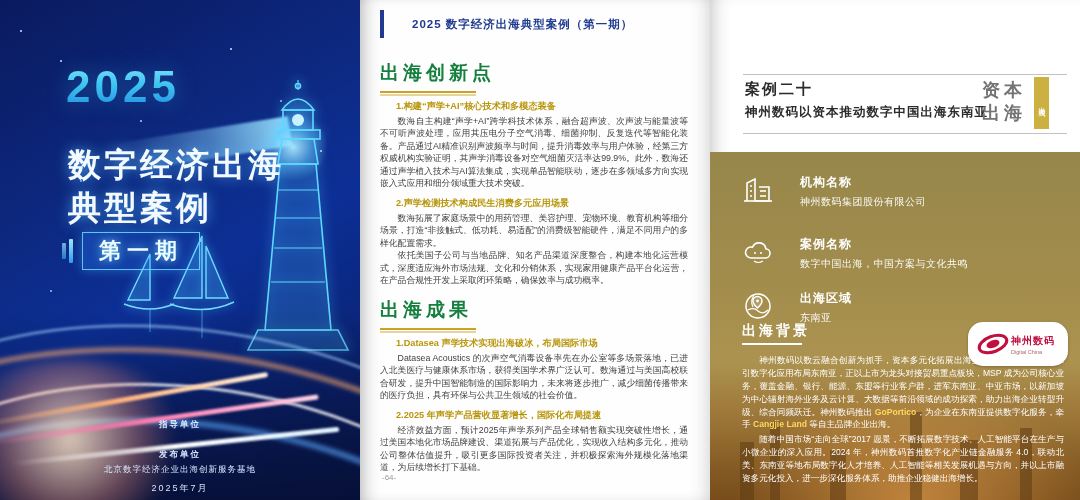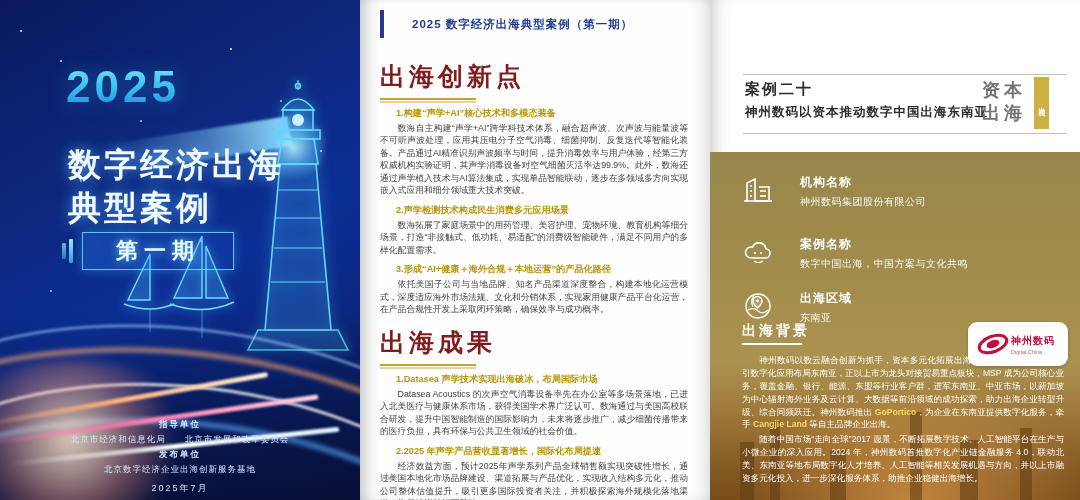--- a/index.html
+++ b/index.html
@@ -16,21 +16,21 @@
   .cover-year { position:absolute; left:66px; top:62px; font-size:44px; font-weight:800; letter-spacing:4px;
            background:linear-gradient(180deg,#8fe6ff 0%,#3ec6f2 45%,#1f86e0 100%);
            -webkit-background-clip:text; background-clip:text; color:transparent;
            text-shadow:0 0 22px rgba(62,198,242,0.35); }
   .cover-title { position:absolute; left:68px; color:#f2f9ff; font-weight:800; font-size:33px; letter-spacing:3px;
            text-shadow:0 0 14px rgba(90,190,255,0.75); }
   .cover-title.l1 { top:143px; } .cover-title.l2 { top:186px; }
   .issue-wrap { position:absolute; left:62px; top:232px; display:flex; align-items:center; }
   .issue-bar { width:4px; height:24px; margin-right:3px; background:linear-gradient(180deg,#9fe8ff,#2e9fe6); border-radius:1px; }
   .issue-bar.s { height:16px; opacity:.7; }
-  .issue-box { margin-left:6px; padding:3px 33px; border:1px solid rgba(110,220,255,.85);
+  .issue-box { margin-left:6px; padding:3px 16px; border:1px solid rgba(110,220,255,.85);
            background:linear-gradient(90deg,rgba(40,130,255,.30),rgba(40,130,255,.08));
            color:#eafcff; font-size:22px; font-weight:700; letter-spacing:6px;
            text-shadow:0 0 10px rgba(120,220,255,.9); box-shadow:0 0 10px rgba(60,180,255,.45); }
   
   .beam { position:absolute; left:112px; top:116px; width:178px; height:30px;
           background:linear-gradient(to left, rgba(150,225,255,.95), rgba(140,215,255,.45) 45%, rgba(140,215,255,0));
           transform:rotate(-9deg); transform-origin:right center; filter:blur(1px); }
   .lamp-glow { position:absolute; left:258px; top:112px; width:70px; height:70px; border-radius:50%;
           background:radial-gradient(circle, rgba(200,245,255,.95) 0%, rgba(120,210,255,.4) 40%, rgba(120,210,255,0) 70%); }
   .lighthouse { position:absolute; left:238px; top:78px; filter:drop-shadow(0 0 6px rgba(80,200,255,.8)); }
@@ -60,21 +60,21 @@
   .cf-orgs  { font-size:8.5px; letter-spacing:1px; margin-top:3px; }
   .cf-date  { font-size:9px; letter-spacing:2px; }
 
   
   .page-mid { position:absolute; left:360px; top:0; width:350px; height:500px; background:#fefefe;
           box-shadow: inset 14px 0 20px -14px rgba(0,0,0,.38), inset -14px 0 20px -14px rgba(0,0,0,.22);
           padding:10px 22px 0 20px; }
   .mid-header { display:flex; align-items:center; margin-bottom:22px;gap:20px; }
   .mid-header .bar { width:4px; height:28px; background:#1f3a8e; margin-right:8px; }
   .mid-header .txt { color:#1f3a8e; font-weight:800; font-size:11.5px; letter-spacing:1px; }
-  .sec-title { display:inline-block; color:#7f1d1d; font-size:25px; font-weight:800; letter-spacing:4px; }
+  .sec-title { display:inline-block; color:#15803d; font-size:19px; font-weight:800; letter-spacing:4px; }
   .sec-underline { width:96px; height:2px; background:#c9a227; margin:5px 0 2px 0;
           box-shadow:0 3px 0 rgba(201,162,39,.45); }
   .sec-block { margin-bottom:10px; }
   .item-heading { color:#b8960c; font-weight:800; font-size:9.2px; margin:7px 0 2px 16px; }
   .item-body { color:#3f3f3f; font-size:8.8px; line-height:1.42; text-align:justify; text-indent:2em; }
   .page-num { position:absolute; left:22px; bottom:18px; color:#9a9a9a; font-size:8px; }
 
   
   .page-right { position:absolute; left:710px; top:0; width:370px; height:500px; background:#ffffff;
           box-shadow: inset 14px 0 20px -14px rgba(0,0,0,.30); overflow:hidden; }
@@ -97,21 +97,21 @@
   .b2 { left:60px;  width:10px; height:78px; }
   .b3 { left:120px; width:16px; height:50px; }
   .b4 { left:200px; width:12px; height:88px; }
   .b5 { left:250px; width:18px; height:60px; }
   .b6 { left:310px; width:12px; height:72px; }
   .field-row { position:absolute; left:32px; display:flex;gap:12px; }
   .field-icon { width:32px; height:32px; margin-right:14px; flex:none; }
   .field-label { color:#ffffff; font-weight:800; font-size:12px; letter-spacing:1px; }
   .field-value { color:rgba(255,255,255,.95); font-size:10px; margin-top:4px; letter-spacing:.5px; }
   .logo-card { position:absolute; left:258px; top:170px; width:100px; height:44px; background:#ffffff;
-          border-radius:9px; display:flex; align-items:center; padding:0 7px; box-shadow:0 1px 3px rgba(0,0,0,.25); }
+          border-radius:15px; display:flex; align-items:center; padding:0 7px; box-shadow:0 1px 3px rgba(0,0,0,.25); }
   .logo-txt .cn { color:#c01040; font-weight:800; font-size:10px; letter-spacing:1px; }
   .logo-txt .en { color:#b06a6a; font-size:5.5px; margin-top:1px; }
   .bg-title { position:absolute; left:32px; top:322px; color:#ffffff; font-size:14px; font-weight:800; letter-spacing:3px; }
   .bg-underline { position:absolute; left:32px; top:343px; width:60px; height:2px; background:#ffffff; }
   .bg-paras { position:absolute; left:32px; top:354px; width:322px; color:#ffffff; font-size:8.6px;
           line-height:1.5; text-align:justify; }
   .bg-paras p { text-indent:2em; margin-bottom:2px; }
   .hl { color:#ffd75e; font-weight:700; }
 </style>
 </head>
@@ -163,21 +163,20 @@
     <div class="arc a1"></div>
     <div class="arc a2"></div>
     <div class="arc a3"></div>
     <div class="arc a4"></div>
     <div class="glow-left"></div>
     <div class="streak st1"></div>
     <div class="streak st2"></div>
     <div class="streak st3"></div>
     <div class="cover-footer" style="top:419px;">
       <div class="cf-label">指导单位</div>
-      <div class="cf-orgs">北京市经济和信息化局　　北京市发展和改革委员会</div>
     </div>
     <div class="cover-footer" style="top:449px;">
       <div class="cf-label">发布单位</div>
       <div class="cf-orgs">北京数字经济企业出海创新服务基地</div>
     </div>
     <div class="cover-footer" style="top:482px;">
       <div class="cf-date">2025年7月</div>
     </div>
   </div>
 
@@ -187,21 +186,20 @@
       <div class="txt">2025 数字经济出海典型案例（第一期）</div>
     </div>
 
     <div class="sec-block">
       <span class="sec-title">出海创新点</span>
       <div class="sec-underline"></div>
       <div class="item-heading">1.构建“声学+AI”核心技术和多模态装备</div>
       <div class="item-body">数海自主构建“声学+AI”跨学科技术体系，融合超声波、次声波与能量波等不可听声波处理，应用其压电分子空气消毒、细菌抑制、反复迭代等智能化装备。产品通过AI精准识别声波频率与时间，提升消毒效率与用户体验，经第三方权威机构实验证明，其声学消毒设备对空气细菌灭活率达99.9%。此外，数海还通过声学植入技术与AI算法集成，实现单品智能联动，逐步在多领域多方向实现嵌入式应用和细分领域重大技术突破。</div>
       <div class="item-heading">2.声学检测技术构成民生消费多元应用场景</div>
       <div class="item-body">数海拓展了家庭场景中的用药管理、美容护理、宠物环境、教育机构等细分场景，打造“非接触式、低功耗、易适配”的消费级智能硬件，满足不同用户的多样化配置需求。</div>
-      <div class="item-heading">3.形成“AI+健康＋海外合规＋本地运营”的产品化路径</div>
       <div class="item-body">依托美国子公司与当地品牌、知名产品渠道深度整合，构建本地化运营模式，深度适应海外市场法规、文化和分销体系，实现家用健康产品平台化运营，在产品合规性开发上采取闭环策略，确保效率与成功概率。</div>
     </div>
 
     <div class="sec-block">
       <span class="sec-title">出海成果</span>
       <div class="sec-underline"></div>
       <div class="item-heading">1.Datasea 声学技术实现出海破冰，布局国际市场</div>
       <div class="item-body">Datasea Acoustics 的次声空气消毒设备率先在办公室等多场景落地，已进入北美医疗与健康体系市场，获得美国学术界广泛认可。数海通过与美国高校联合研发，提升中国智能制造的国际影响力，未来将逐步推广，减少细菌传播带来的医疗负担，具有环保与公共卫生领域的社会价值。</div>
       <div class="item-heading">2.2025 年声学产品营收显著增长，国际化布局提速</div>
       <div class="item-body">经济效益方面，预计2025年声学系列产品全球销售额实现突破性增长，通过美国本地化市场品牌建设、渠道拓展与产品优化，实现收入结构多元化，推动公司整体估值提升，吸引更多国际投资者关注，并积极探索海外规模化落地渠道，为后续增长打下基础。</div>

